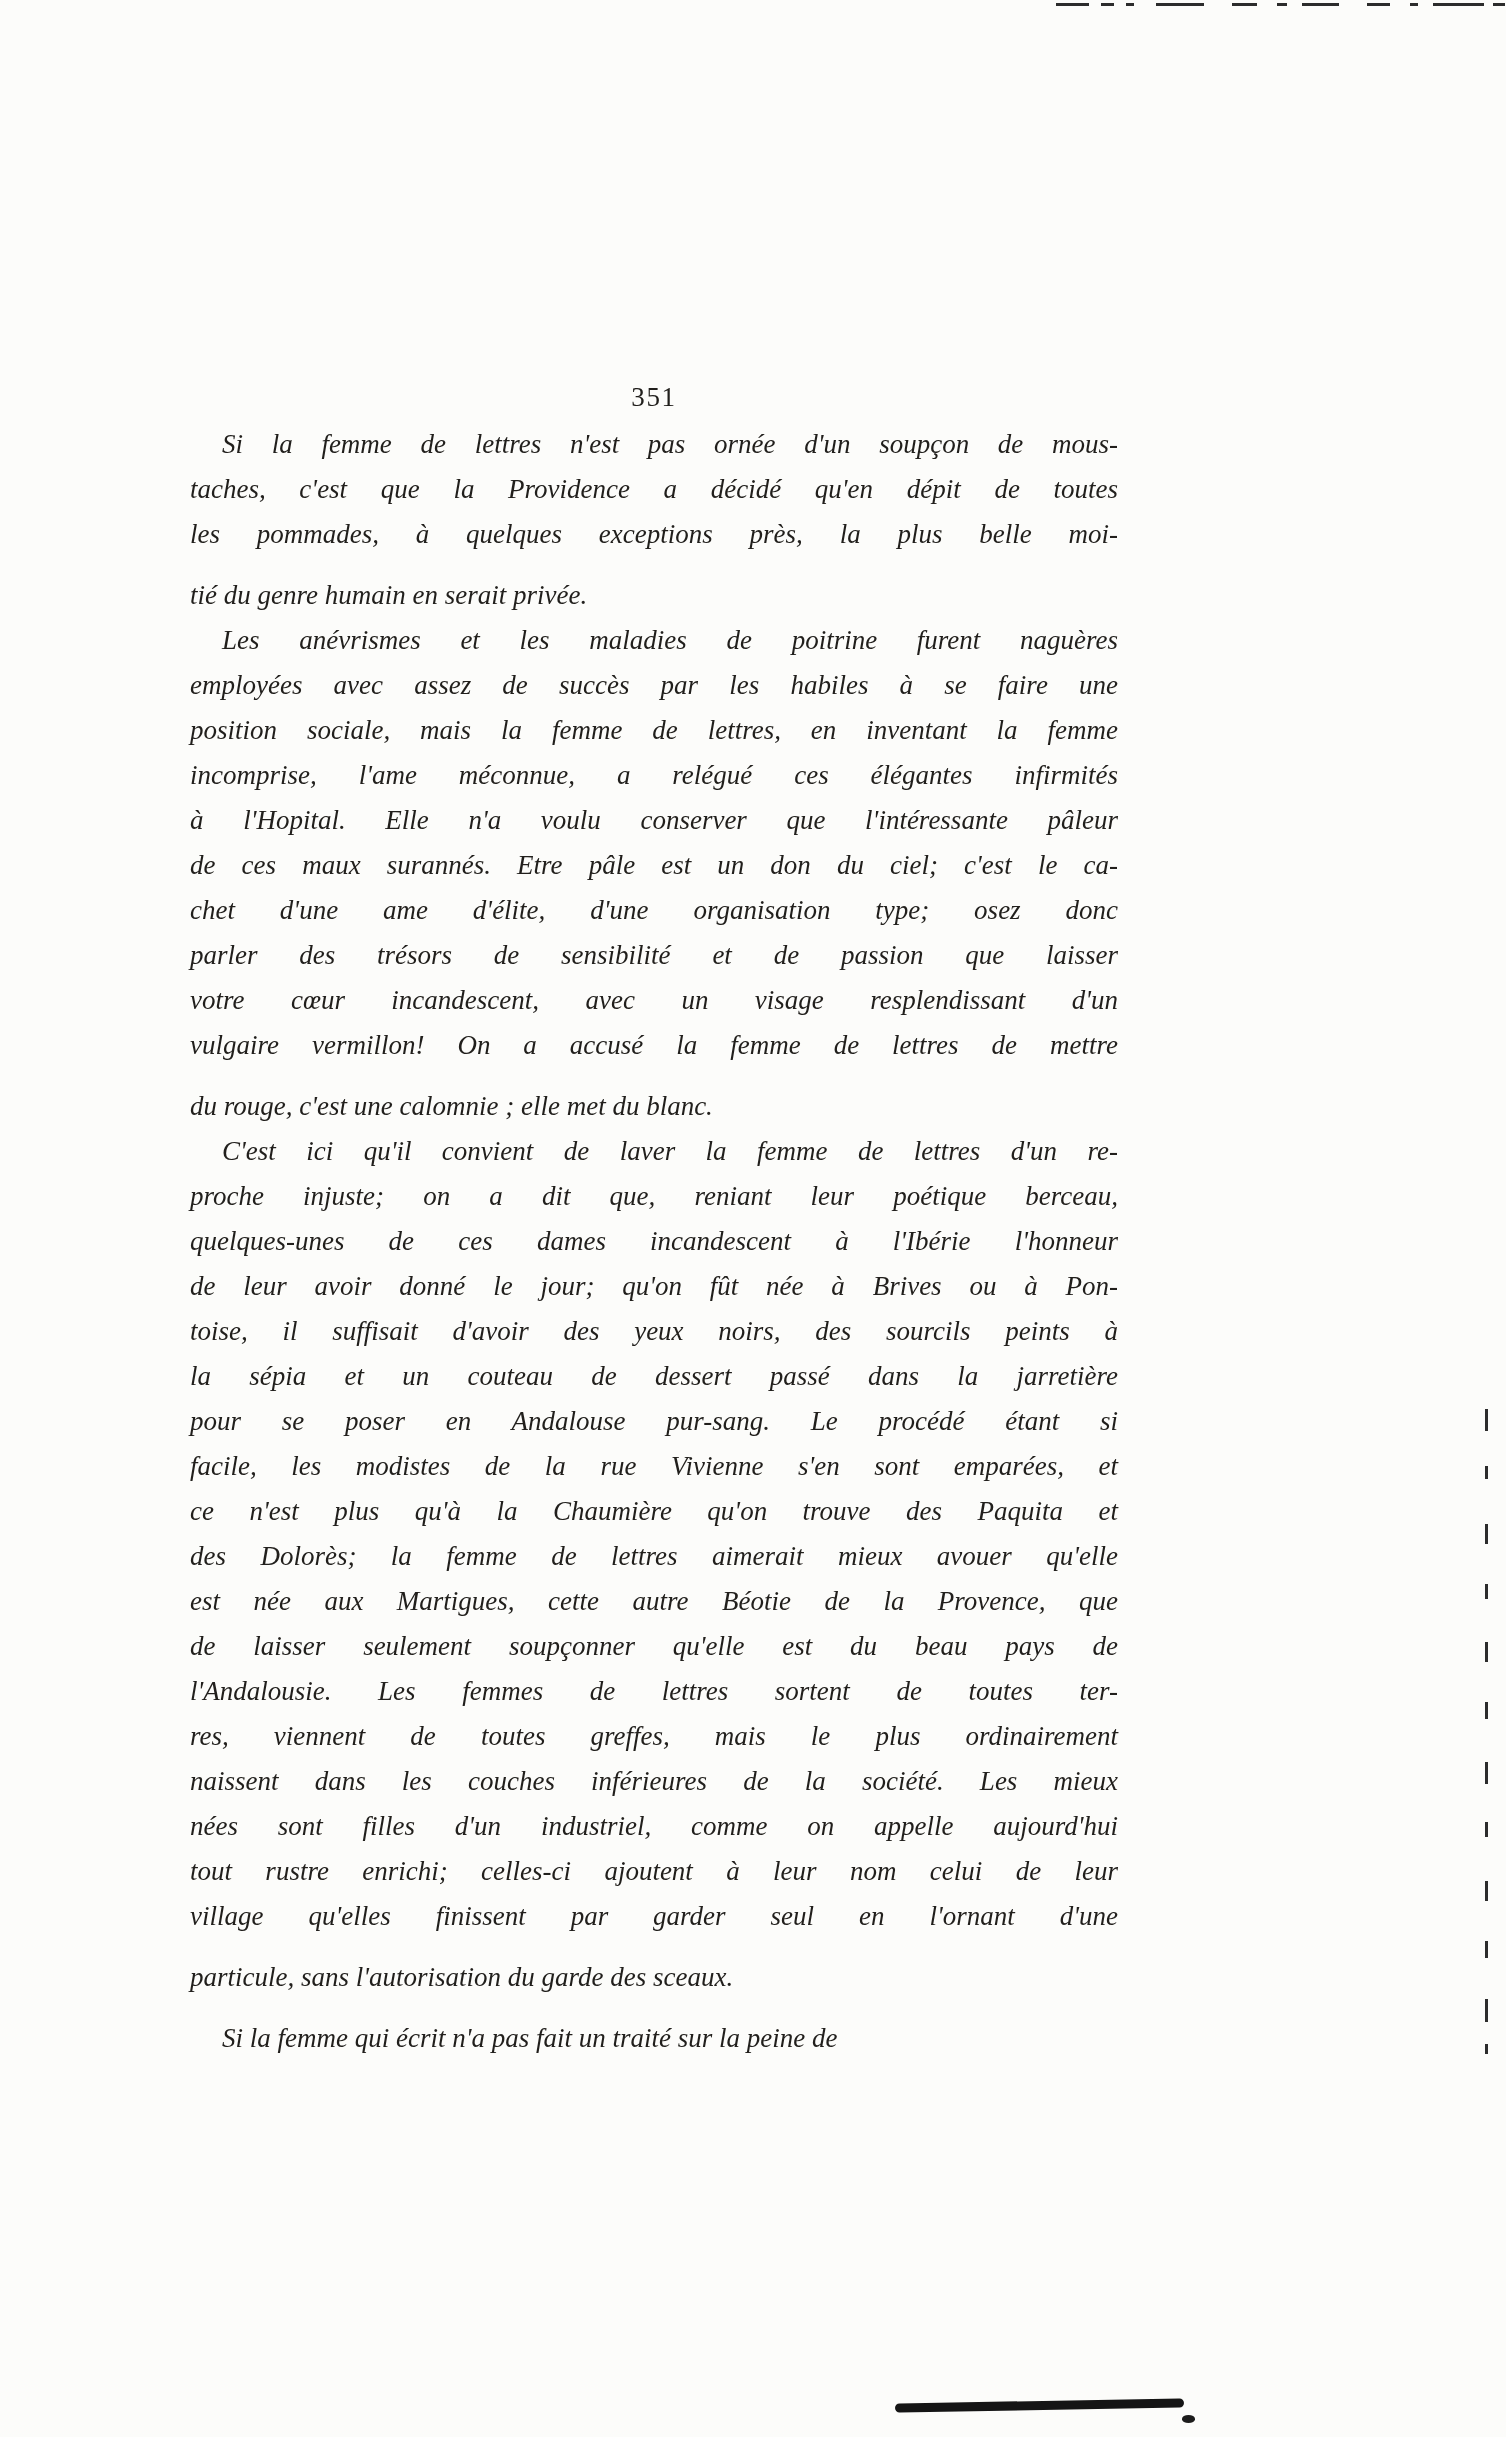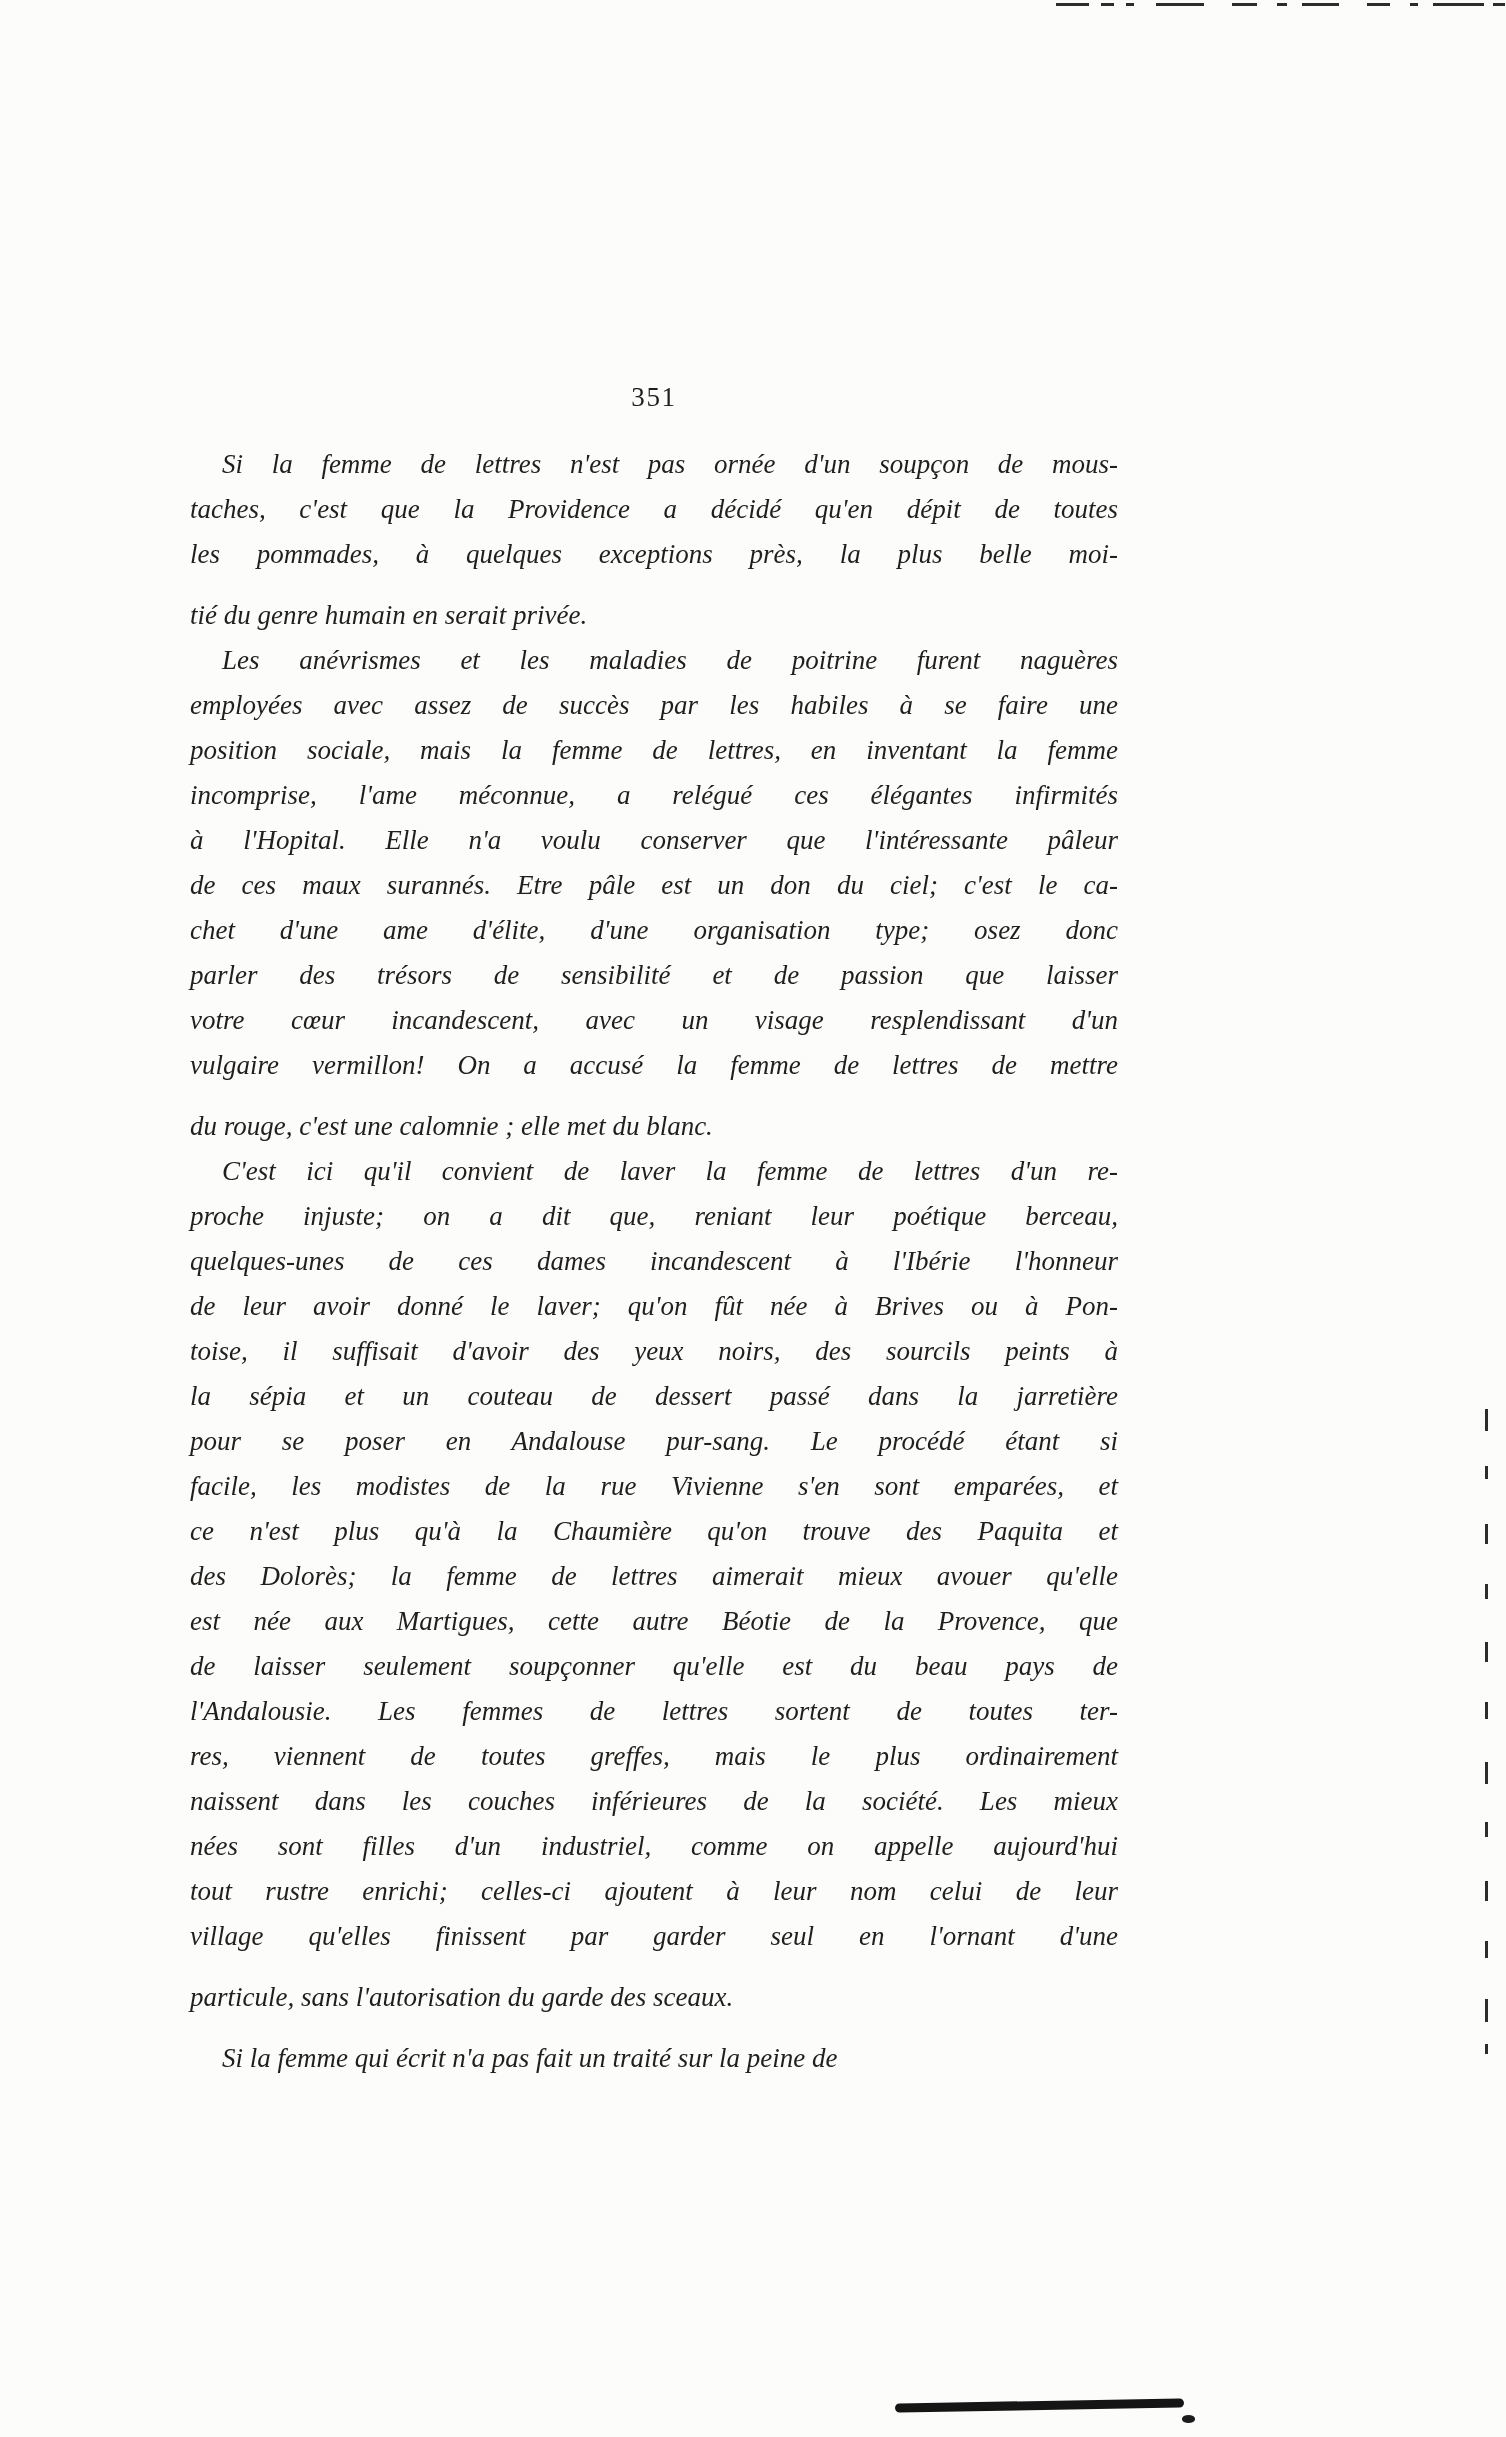--- a/index.html
+++ b/index.html
@@ -19,21 +19,21 @@
   .text-block {
     position: absolute;
     left: 190px;
     top: 375px;
     width: 928px;
     font-size: 27px;
     line-height: 45px;
   }
   .page-number {
     text-align: center;
-    margin-bottom: 22px;
+    margin-bottom: 2px;
     letter-spacing: 1.7px;
   }
   .line {
     text-align: justify;
     text-align-last: justify;
     font-style: italic;
   }
   .line.first {
     text-indent: 32px;
   }
@@ -85,21 +85,21 @@
         <div class="line">à l'Hopital. Elle n'a voulu conserver que l'intéressante pâleur</div>
         <div class="line">de ces maux surannés. Etre pâle est un don du ciel; c'est le ca-</div>
         <div class="line">chet d'une ame d'élite, d'une organisation type; osez donc</div>
         <div class="line">parler des trésors de sensibilité et de passion que laisser</div>
         <div class="line">votre cœur incandescent, avec un visage resplendissant d'un</div>
         <div class="line">vulgaire vermillon! On a accusé la femme de lettres de mettre</div>
         <div class="line last">du rouge, c'est une calomnie ; elle met du blanc.</div>
         <div class="line first">C'est ici qu'il convient de laver la femme de lettres d'un re-</div>
         <div class="line">proche injuste; on a dit que, reniant leur poétique berceau,</div>
         <div class="line">quelques-unes de ces dames incandescent à l'Ibérie l'honneur</div>
-        <div class="line">de leur avoir donné le laver; qu'on fût née à Brives ou à Pon-</div>
+        <div class="line">de leur avoir donné le jour; qu'on fût née à Brives ou à Pon-</div>
         <div class="line">toise, il suffisait d'avoir des yeux noirs, des sourcils peints à</div>
         <div class="line">la sépia et un couteau de dessert passé dans la jarretière</div>
         <div class="line">pour se poser en Andalouse pur-sang. Le procédé étant si</div>
         <div class="line">facile, les modistes de la rue Vivienne s'en sont emparées, et</div>
         <div class="line">ce n'est plus qu'à la Chaumière qu'on trouve des Paquita et</div>
         <div class="line">des Dolorès; la femme de lettres aimerait mieux avouer qu'elle</div>
         <div class="line">est née aux Martigues, cette autre Béotie de la Provence, que</div>
         <div class="line">de laisser seulement soupçonner qu'elle est du beau pays de</div>
         <div class="line">l'Andalousie. Les femmes de lettres sortent de toutes ter-</div>
         <div class="line">res, viennent de toutes greffes, mais le plus ordinairement</div>

